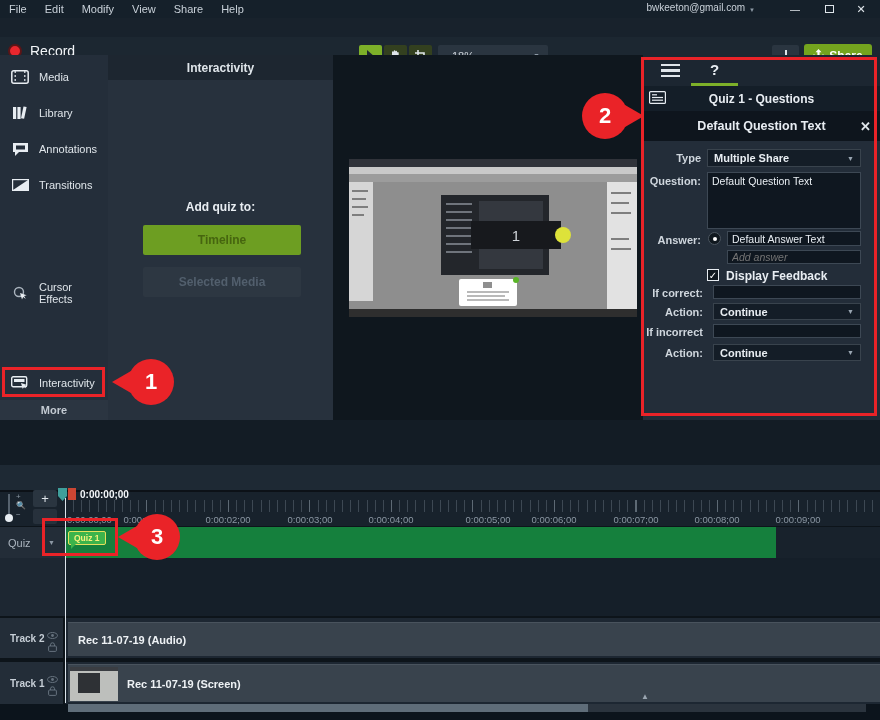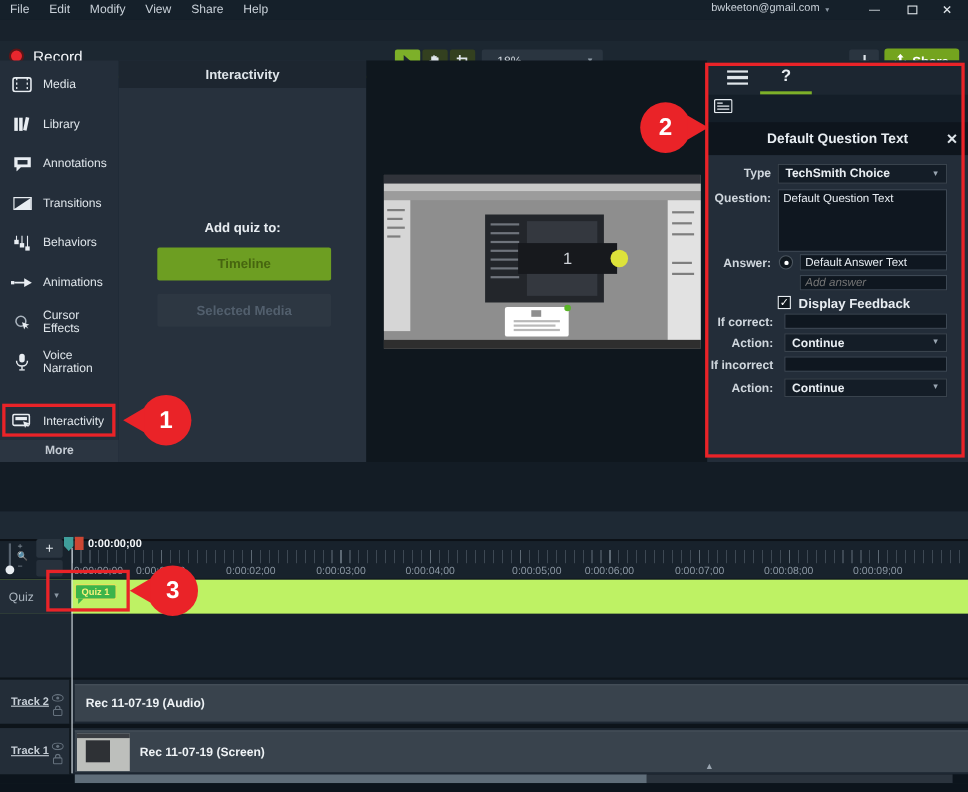--- a/index.html
+++ b/index.html
@@ -126,32 +126,32 @@
   #blank-btn{position:absolute;left:33px;top:17px;width:24px;height:15px;background:#27313c;border-radius:2px;}
   #playhead-flag{position:absolute;left:58px;top:-4px;width:9px;height:13px;background:#3f9e9b;clip-path:polygon(0 0,100% 0,100% 62%,50% 100%,0 62%);}
   #playhead-grip{position:absolute;left:68px;top:-4px;width:8px;height:12px;background:#cc4633;}
   #playhead-label{position:absolute;left:80px;top:-3px;font-size:10px;font-weight:bold;color:#f2f5f8;}
   #ruler{position:absolute;left:65px;top:8px;width:815px;height:12px;
     background-image:
       repeating-linear-gradient(to right,#5d6974 0 1px,transparent 1px 81.5px),
       repeating-linear-gradient(to right,#3d4853 0 1px,transparent 1px 8.15px);}
   .ruler-label{position:absolute;top:22px;width:52px;text-align:center;font-size:9.5px;color:#8b97a3;}
   #ruler-sep{position:absolute;left:0;top:34px;width:880px;height:1px;background:#0d141a;}
-  #quiz-row{position:absolute;left:0;top:35px;width:880px;height:31px;background:#bef264;}
+  #quiz-row{position:absolute;left:0;top:35px;width:776px;height:31px;background:#15803d;}
   #quiz-header{position:absolute;left:0;top:0;width:65px;height:31px;background:#232d38;display:flex;align-items:center;font-size:11px;color:#aab4be;padding-left:8px;}
   #quiz-header .caret{position:absolute;left:48px;font-size:7px;color:#8c98a4;}
   #quiz-badge{position:absolute;left:68px;top:4px;height:14px;padding:0 5px;background:#3cb44b;border:1px solid #e6e05c;border-radius:2px;font-size:8.5px;font-weight:bold;color:#f6f27c;display:flex;align-items:center;}
   #quiz-badge::after{content:"";position:absolute;left:2px;bottom:-5px;border-left:5px solid #3cb44b;border-bottom:5px solid transparent;}
   #tracks-empty{position:absolute;left:0;top:66px;width:880px;height:58px;background:#151f29;}
   #tracks-empty .hdr{position:absolute;left:0;top:0;width:65px;height:58px;background:#1d2732;}
   .track-row{position:absolute;left:0;width:880px;}
   #track2-row{top:126px;height:40px;background:#1d2732;}
   #track1-row{top:170px;height:42px;background:#1d2732;}
   .track-hdr{position:absolute;left:0;top:0;width:65px;height:100%;background:#232d38;border-right:2px solid #0d141a;}
-  .track-hdr .name{position:absolute;left:10px;top:50%;transform:translateY(-50%);font-size:10px;font-weight:bold;color:#c6ced6;text-decoration:underline;}
+  .track-hdr .name{position:absolute;left:10px;top:50%;transform:translateY(-50%);font-size:10px;font-weight:bold;color:#c6ced6;}
   .track-hdr .eye{position:absolute;right:5px;top:7px;}
   .track-hdr .lock{position:absolute;right:6px;top:20px;}
   .clip{position:absolute;left:68px;background:#39434d;border-top:1px solid #49535d;display:flex;align-items:center;font-size:11px;font-weight:bold;color:#eef2f5;}
   #clip-audio{top:4px;width:812px;height:34px;padding-left:10px;}
   #clip-screen{top:2px;width:812px;height:38px;}
   #clip-thumb{width:48px;height:34px;margin:0 9px 0 2px;background:#bdbfbc;position:relative;flex:none;}
   #clip-thumb .mini{position:absolute;left:8px;top:6px;width:22px;height:20px;background:#2e3135;}
   #clip-thumb .bar{position:absolute;left:0;top:0;width:100%;height:4px;background:#3a3d42;}
   #row-sep1{position:absolute;left:0;top:124px;width:880px;height:2px;background:#0d141a;}
   #row-sep2{position:absolute;left:0;top:166px;width:880px;height:4px;background:#0d141a;}
@@ -263,62 +263,28 @@
     </div>
     <div class="side-item" style="top:115px">
       <span class="ic">
           <svg width="17" height="12" viewBox="0 0 17 12">
             <rect x="0.6" y="0.6" width="15.8" height="10.8" fill="none" stroke="#e8edf2" stroke-width="1.2"></rect>
             <path d="M1 11L16 1v10z" fill="#e8edf2"></path>
           </svg>
         </span>
       <span>Transitions</span>
     </div>
-    <div class="side-item" style="top:151px">
-      <span class="ic">
-          <svg width="16" height="14" viewBox="0 0 16 14">
-            <line x1="3" y1="0" x2="3" y2="5" stroke="#e8edf2"></line>
-            <rect x="1" y="4" width="4" height="4" fill="#e8edf2"></rect>
-            <line x1="8" y1="0" x2="8" y2="8" stroke="#e8edf2"></line>
-            <rect x="6" y="7" width="4" height="4" fill="#e8edf2"></rect>
-            <line x1="13" y1="0" x2="13" y2="11" stroke="#e8edf2"></line>
-            <rect x="11" y="10" width="4" height="4" fill="#e8edf2"></rect>
-          </svg>
-        </span>
-      <span>Behaviors</span>
-    </div>
-    <div class="side-item" style="top:187px">
-      <span class="ic">
-          <svg width="20" height="10" viewBox="0 0 20 10">
-            <rect x="0" y="3.5" width="3" height="3" fill="#e8edf2"></rect>
-            <line x1="3" y1="5" x2="13" y2="5" stroke="#e8edf2" stroke-width="1.6"></line>
-            <path d="M12 1l7 4-7 4z" fill="#e8edf2"></path>
-          </svg>
-        </span>
-      <span>Animations</span>
-    </div>
     <div class="side-item" style="top:223px">
       <span class="ic">
           <svg width="15" height="15" viewBox="0 0 15 15">
             <circle cx="6" cy="6" r="4.5" fill="none" stroke="#aab4be" stroke-width="1.4"></circle>
             <path d="M7 7l2 6.5 1.2-2.4 2.6 1.8-1.7-2.8 2.6-.8z" fill="#e8edf2"></path>
           </svg>
         </span>
       <span>Cursor Effects</span>
-    </div>
-    <div class="side-item" style="top:259px">
-      <span class="ic">
-          <svg width="12" height="16" viewBox="0 0 12 16">
-            <rect x="3.5" y="0.5" width="5" height="8" rx="2.5" fill="#e8edf2"></rect>
-            <path d="M1 7c0 3 2.2 4.8 5 4.8S11 10 11 7" fill="none" stroke="#e8edf2" stroke-width="1.3"></path>
-            <line x1="6" y1="12" x2="6" y2="15" stroke="#e8edf2" stroke-width="1.3"></line>
-            <line x1="3.5" y1="15.3" x2="8.5" y2="15.3" stroke="#e8edf2" stroke-width="1.3"></line>
-          </svg>
-        </span>
-      <span>Voice Narration</span>
     </div>
     <div class="side-item" style="top:313px">
       <span class="ic">
           <svg width="18" height="14" viewBox="0 0 18 14">
             <rect x="0.7" y="0.7" width="15" height="10" rx="1.5" fill="none" stroke="#e8edf2" stroke-width="1.4"></rect>
             <rect x="3" y="3" width="10.5" height="3" fill="#e8edf2"></rect>
             <path d="M10 7l1.8 6 1.1-2.2 2.4 1.7-1.5-2.6 2.4-.8z" fill="#e8edf2"></path>
           </svg>
         </span>
       <span>Interactivity</span>
@@ -386,29 +352,30 @@
       </div>
       <div id="tab-help">?</div>
     </div>
     <div id="rheader">
       <span class="ic"><svg width="17" height="13" viewBox="0 0 17 13">
             <rect x="0.6" y="0.6" width="15.8" height="11.8" rx="1" fill="none" stroke="#e8edf2" stroke-width="1.2"></rect>
             <line x1="3" y1="3.8" x2="8" y2="3.8" stroke="#e8edf2" stroke-width="1.2"></line>
             <line x1="3" y1="6.5" x2="14" y2="6.5" stroke="#e8edf2" stroke-width="1.2"></line>
             <line x1="3" y1="9.2" x2="14" y2="9.2" stroke="#e8edf2" stroke-width="1.2"></line>
           </svg></span>
+      <span class="title">Quiz 1 - Questions</span>
     </div>
     <div id="rsubheader">
       <span class="title">Default Question Text</span>
       <span class="close">✕</span>
     </div>
 
     <span class="f-label" style="left:0;top:97px;width:58px">Type</span>
     <div class="f-select" style="left:64px;top:94px;width:154px;height:18px">
-      <span>TechSmith Choice</span>
+      <span>Multiple Share</span>
       <span class="caret">▼</span>
     </div>
 
     <span class="f-label" style="left:0;top:120px;width:58px">Question:</span>
     <textarea id="q-textarea" style="">Default Question Text</textarea>
 
     <span class="f-label" style="left:0;top:179px;width:58px">Answer:</span>
     <span id="radio"></span>
     <input class="f-input" style="left: 84px; top: 176px; width: 134px; height: 15px;" value="Default Answer Text">
     <input class="f-input" style="left: 84px; top: 195px; width: 134px; height: 14px; font-style: italic; color: rgb(107, 118, 130);" placeholder="Add answer">

